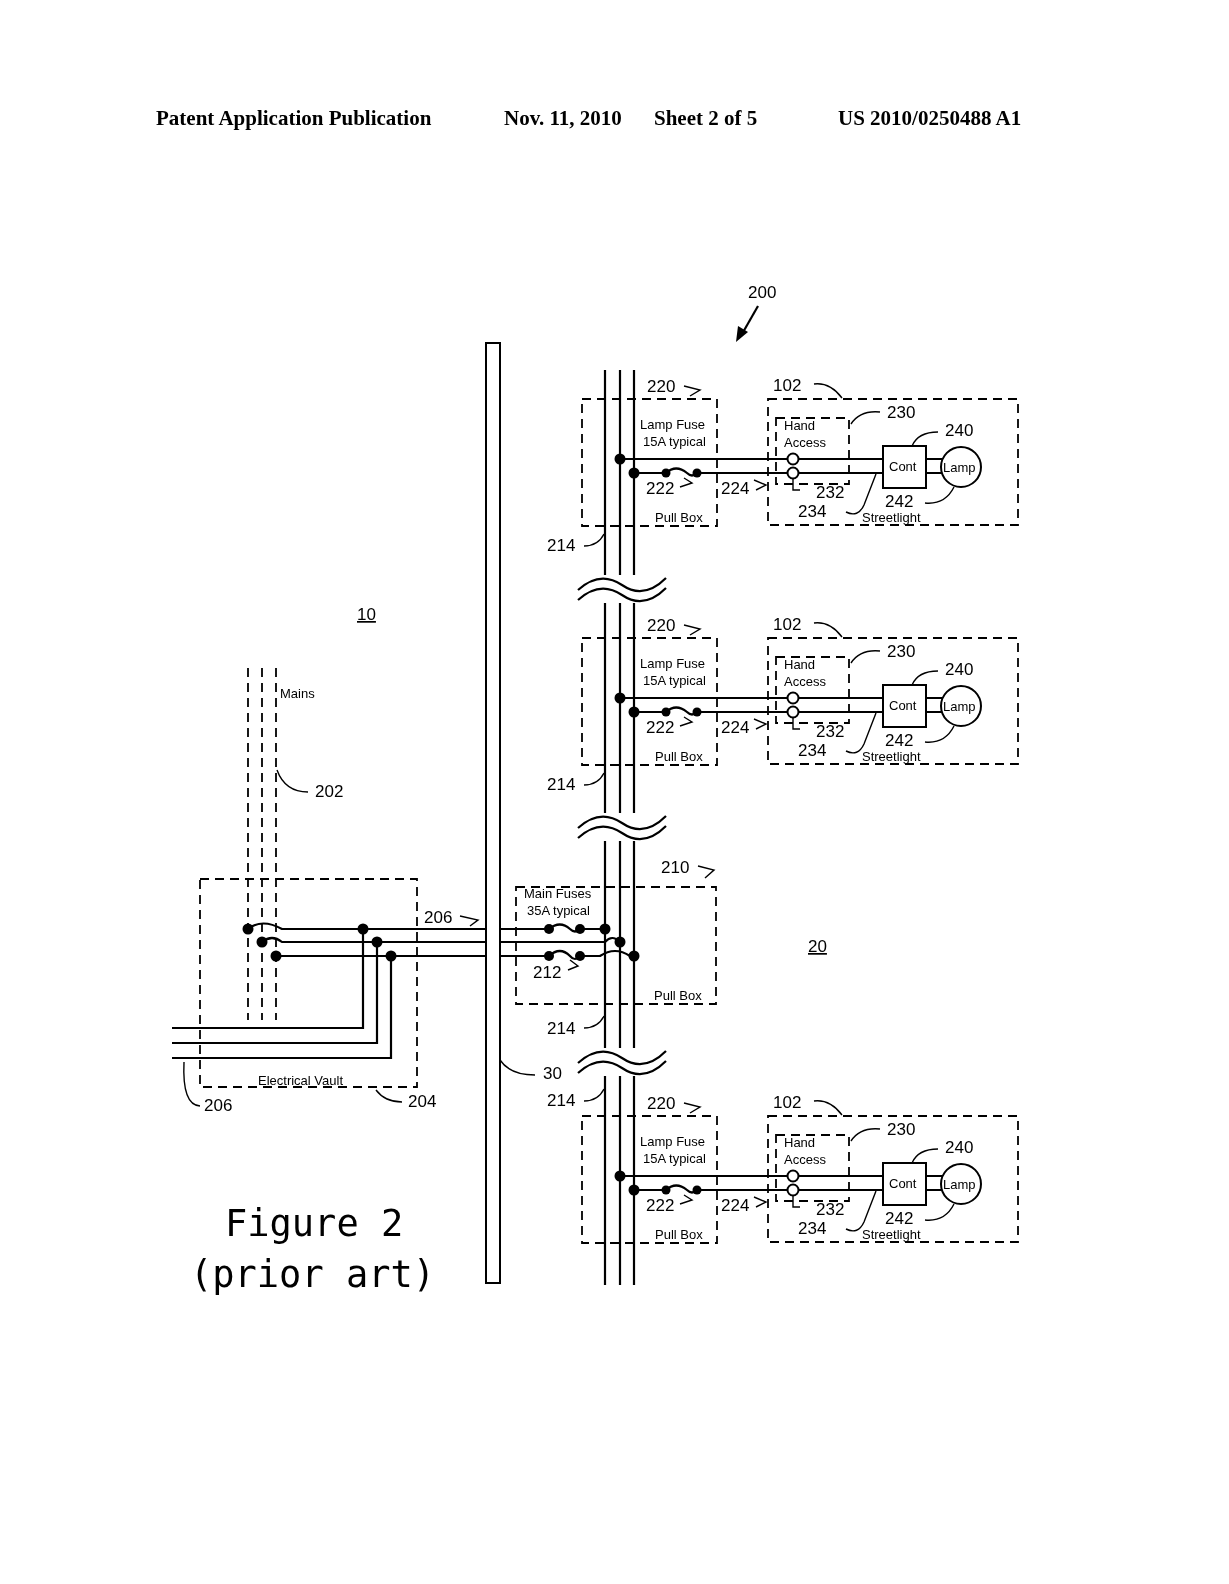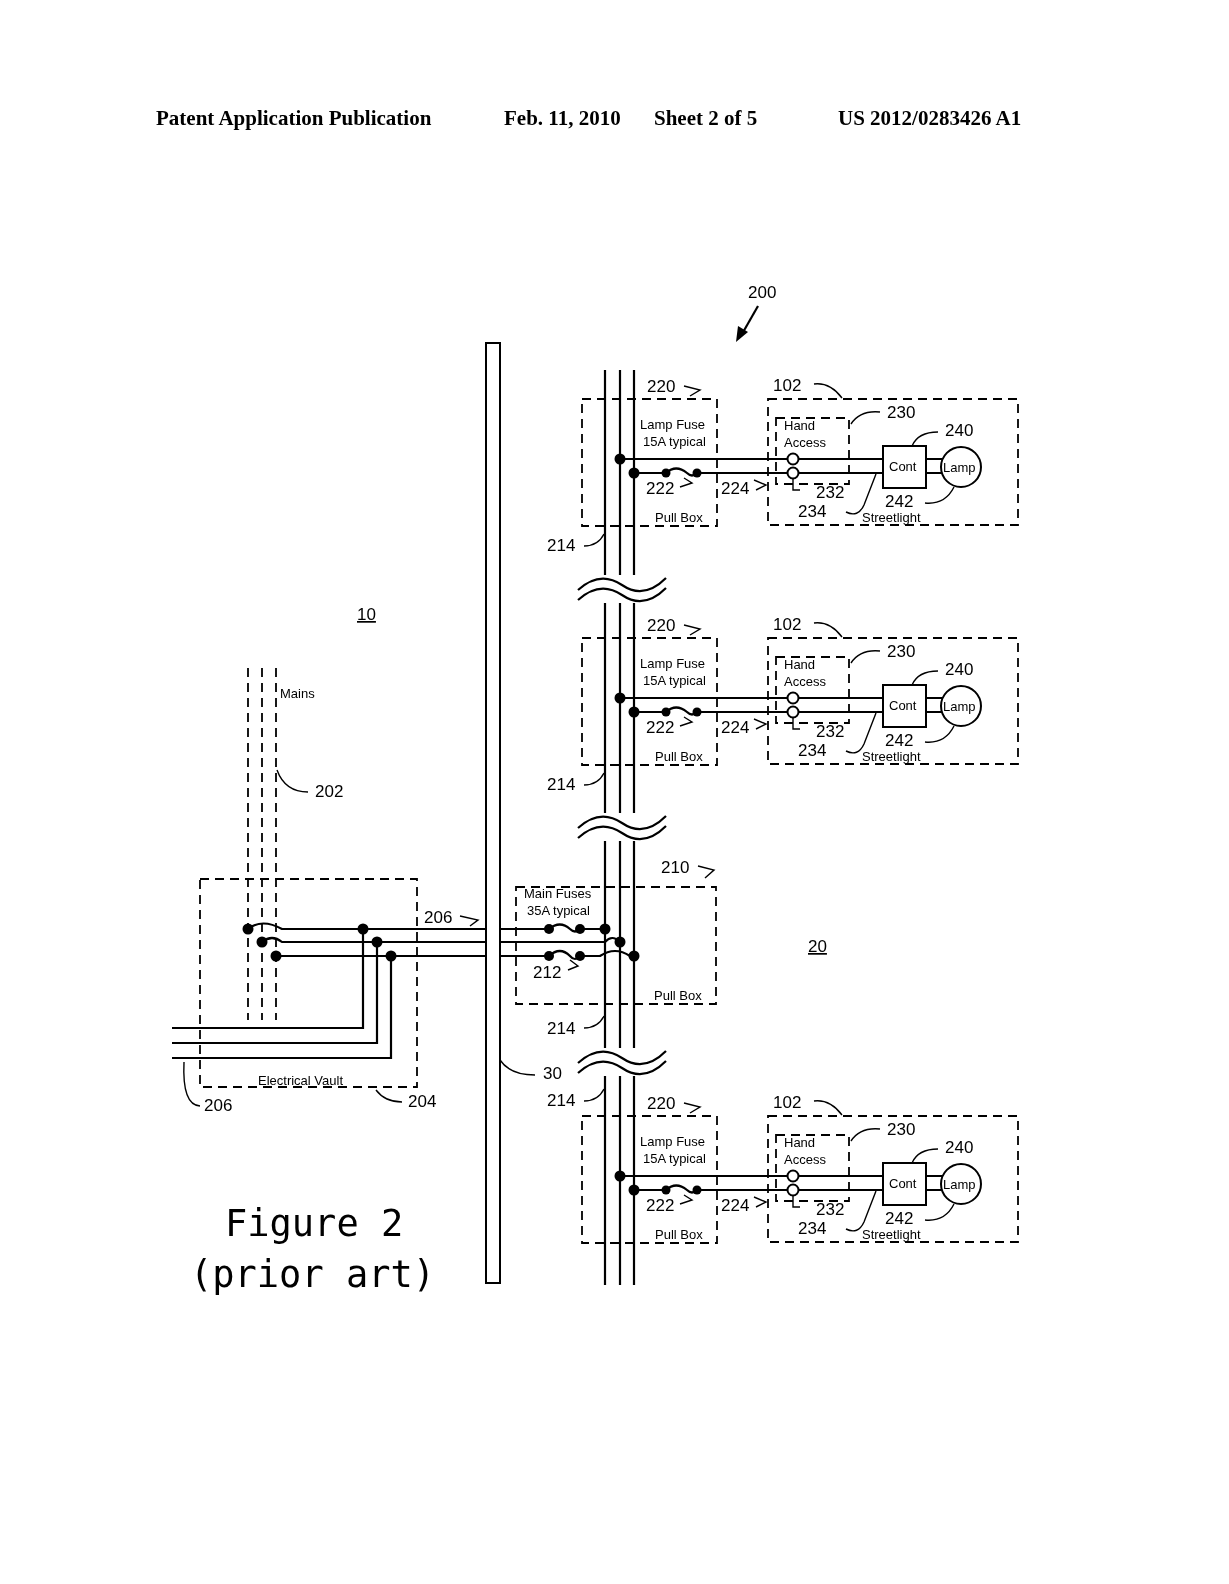--- a/index.html
+++ b/index.html
@@ -12,23 +12,23 @@
   .ul  { text-decoration: underline; }
   .cap { font-family: "DejaVu Sans Mono", monospace; font-size: 37px; }
   .w { stroke: #000; stroke-width: 2.2; fill: none; }
   .d { stroke: #000; stroke-width: 1.8; fill: none; stroke-dasharray: 9 6; }
   .t { stroke: #000; stroke-width: 1.4; fill: none; }
 </style>
 </head>
 <body>
 
 <div class="hdr" style="left:156px">Patent Application Publication</div>
-<div class="hdr" style="left:504px">Feb. 11, 2010</div>
+<div class="hdr" style="left:504px">Nov. 11, 2010</div>
 <div class="hdr" style="left:654px">Sheet 2 of 5</div>
-<div class="hdr" style="left:838px">US 2012/0283426 A1</div>
+<div class="hdr" style="left:838px">US 2010/0250488 A1</div>
 
 <svg id="fig" width="1229" height="1584">
 
   <text class="lbl" x="748" y="298">200</text>
   <g>
     <line x1="758" y1="306" x2="742" y2="334" class="w"></line>
     <polygon points="736,342 738,326 748,332" fill="#000"></polygon>
   </g>
 
   <text class="lbl ul" x="357" y="620">10</text>

